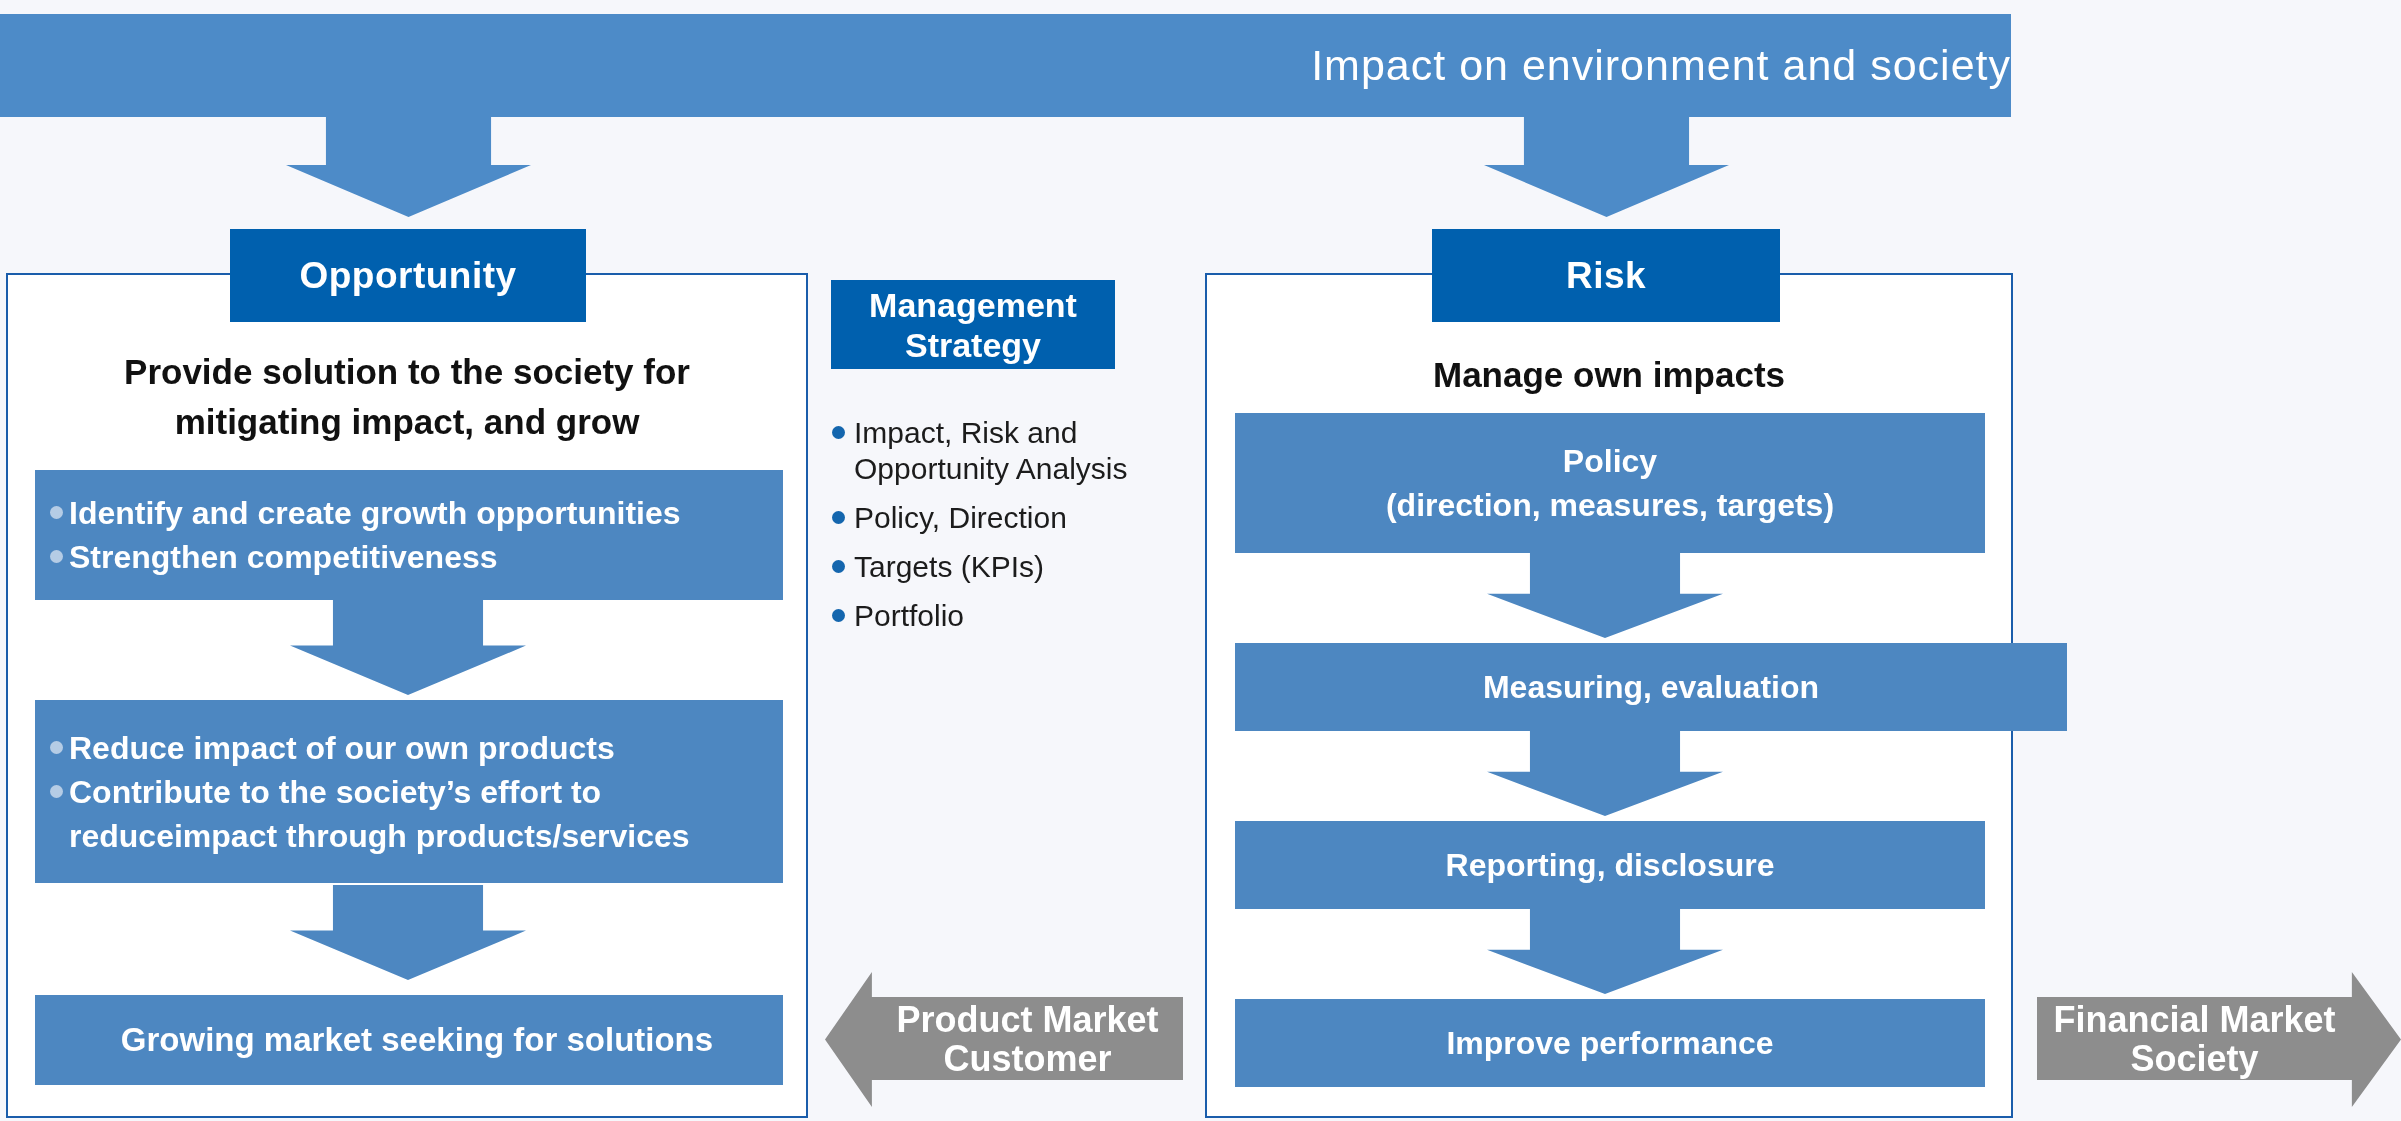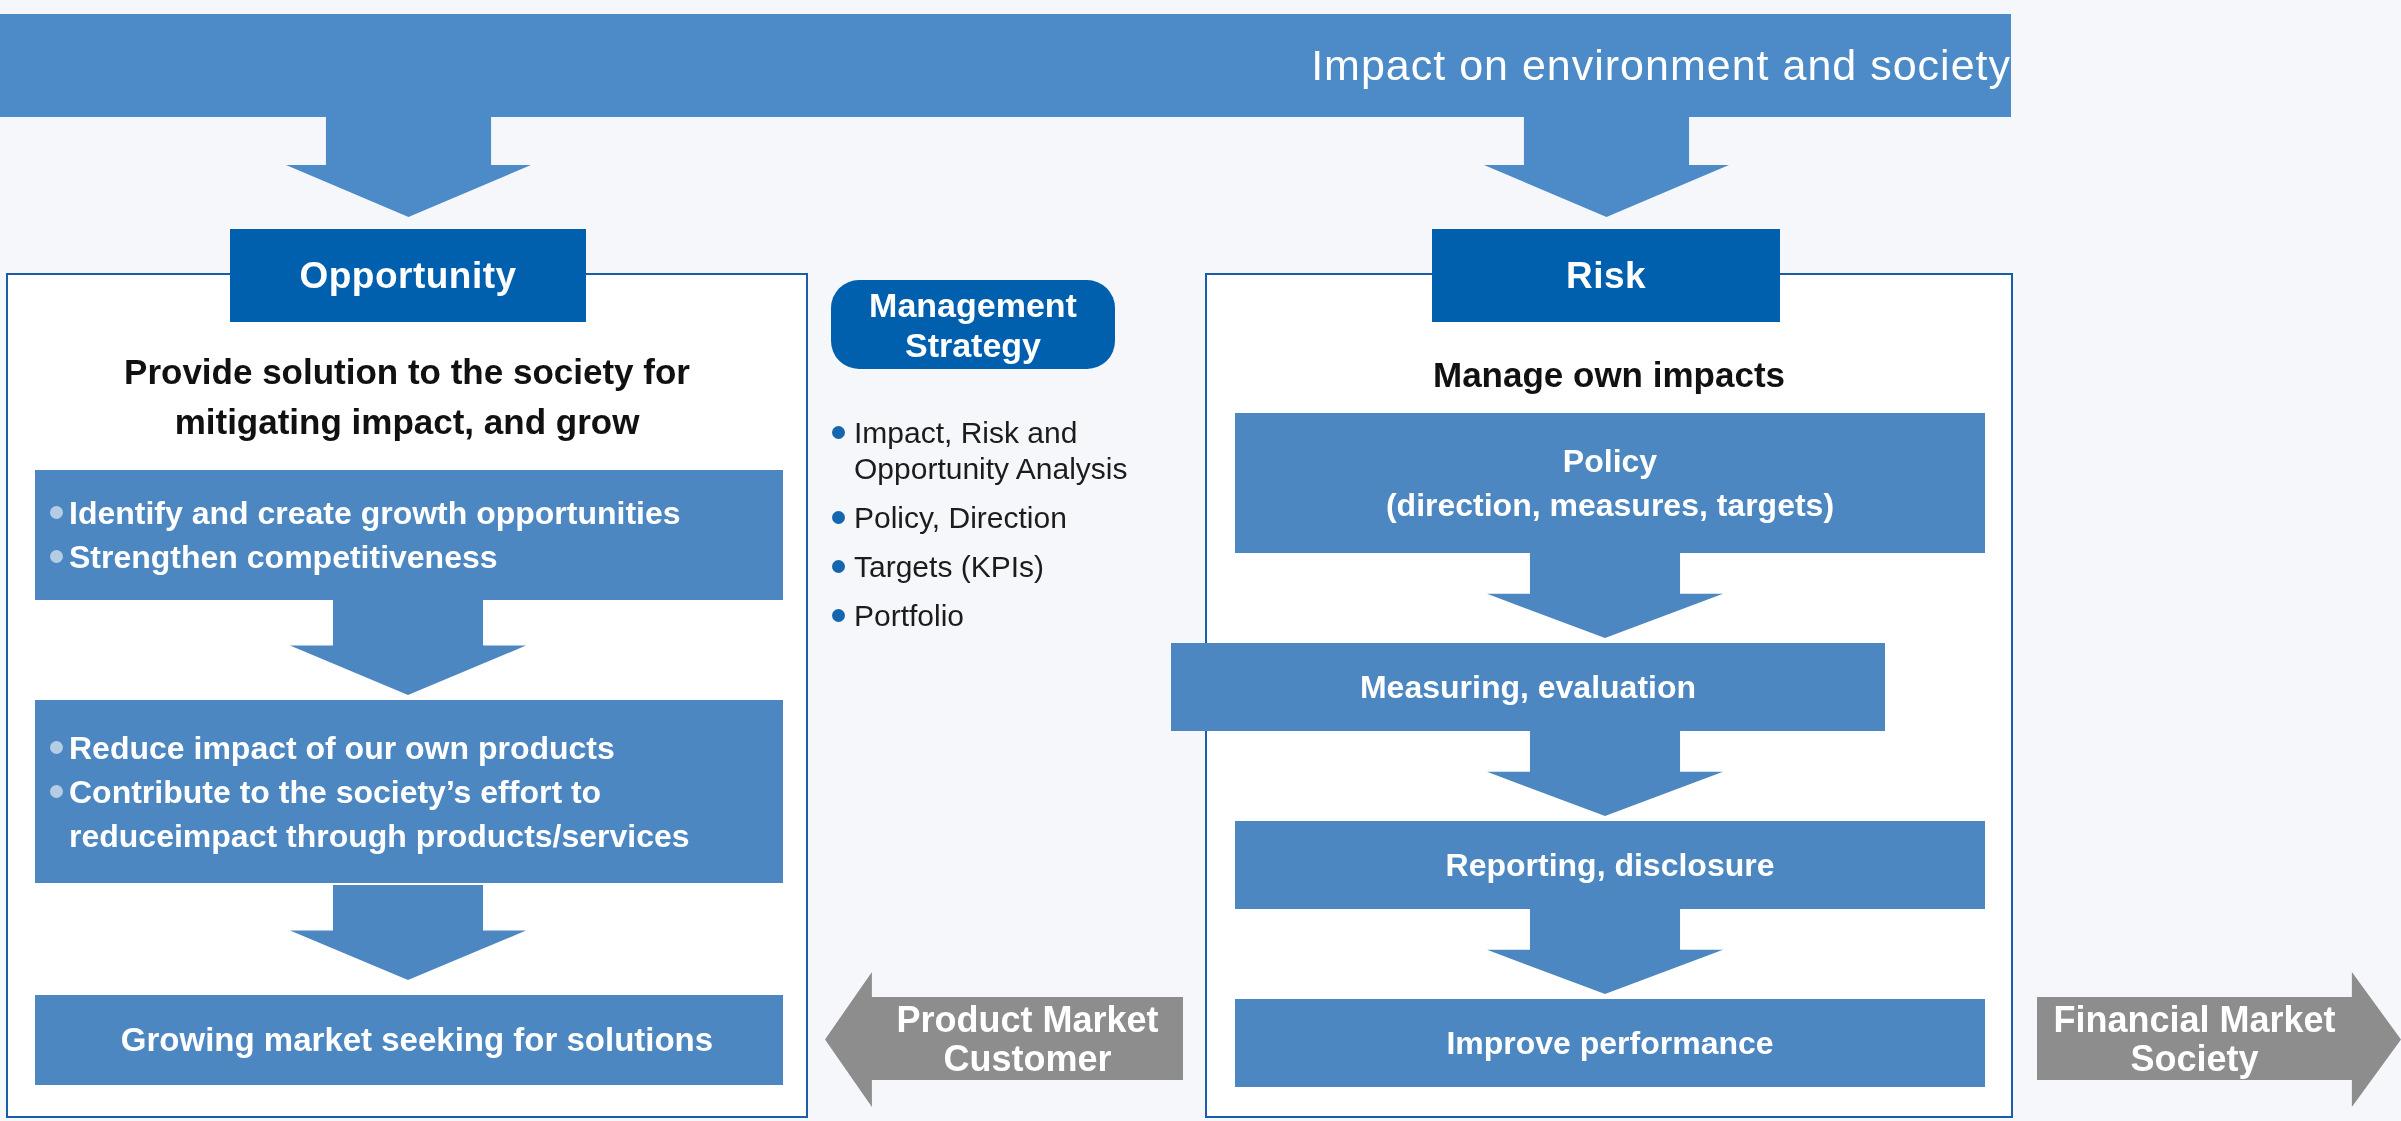--- a/index.html
+++ b/index.html
@@ -63,21 +63,21 @@
   .flow-down {
     width: 236px; background: #4d87c1;
     clip-path: polygon(18.2% 0, 81.8% 0, 81.8% 48%, 100% 48%, 50% 100%, 0 48%, 18.2% 48%);
   }
 
   
   .mgmt-header {
     left: 831px; top: 280px; width: 284px; height: 89px;
     background: #0060ae; color: #fff;
     display: flex; flex-direction: column; align-items: center; justify-content: center;
-    font-size: 34px; font-weight: bold; line-height: 40px; text-align: center; border-radius: 28px;
+    font-size: 34px; font-weight: bold; line-height: 40px; text-align: center;
   }
   .mgmt-list { left: 832px; top: 415px; width: 372px; color: #1c1c1c; }
   .mitem { display: flex; margin-bottom: 13px; }
   .mdot {
     flex: none; width: 13px; height: 13px; border-radius: 50%;
     background: #1466ae; margin: 11px 9px 0 0;
   }
   .mtext { font-size: 30px; line-height: 36px; font-weight: 400; }
 
   
@@ -183,21 +183,21 @@
   </div>
   <div class="abs black-heading" style="left:1207px; width:804px; top:350px;">Manage own impacts</div>
 
   <div class="abs bbox center-text" style="left:1235px; top:413px; width:750px; height:140px; font-size:32px;">
     <div>Policy</div>
     <div>(direction, measures, targets)</div>
   </div>
 
   <div class="abs flow-down" style="left:1487px; top:553px; height:85px;"></div>
 
-  <div class="abs bbox center-text" style="left:1171px; top:643px; width:714px; height:88px; font-size:32px;">
+  <div class="abs bbox center-text" style="left:1235px; top:643px; width:832px; height:88px; font-size:32px;">
     <div>Measuring, evaluation</div>
   </div>
 
   <div class="abs flow-down" style="left:1487px; top:731px; height:85px;"></div>
 
   <div class="abs bbox center-text" style="left:1235px; top:821px; width:750px; height:88px; font-size:32px;">
     <div>Reporting, disclosure</div>
   </div>
 
   <div class="abs flow-down" style="left:1487px; top:909px; height:85px;"></div>

